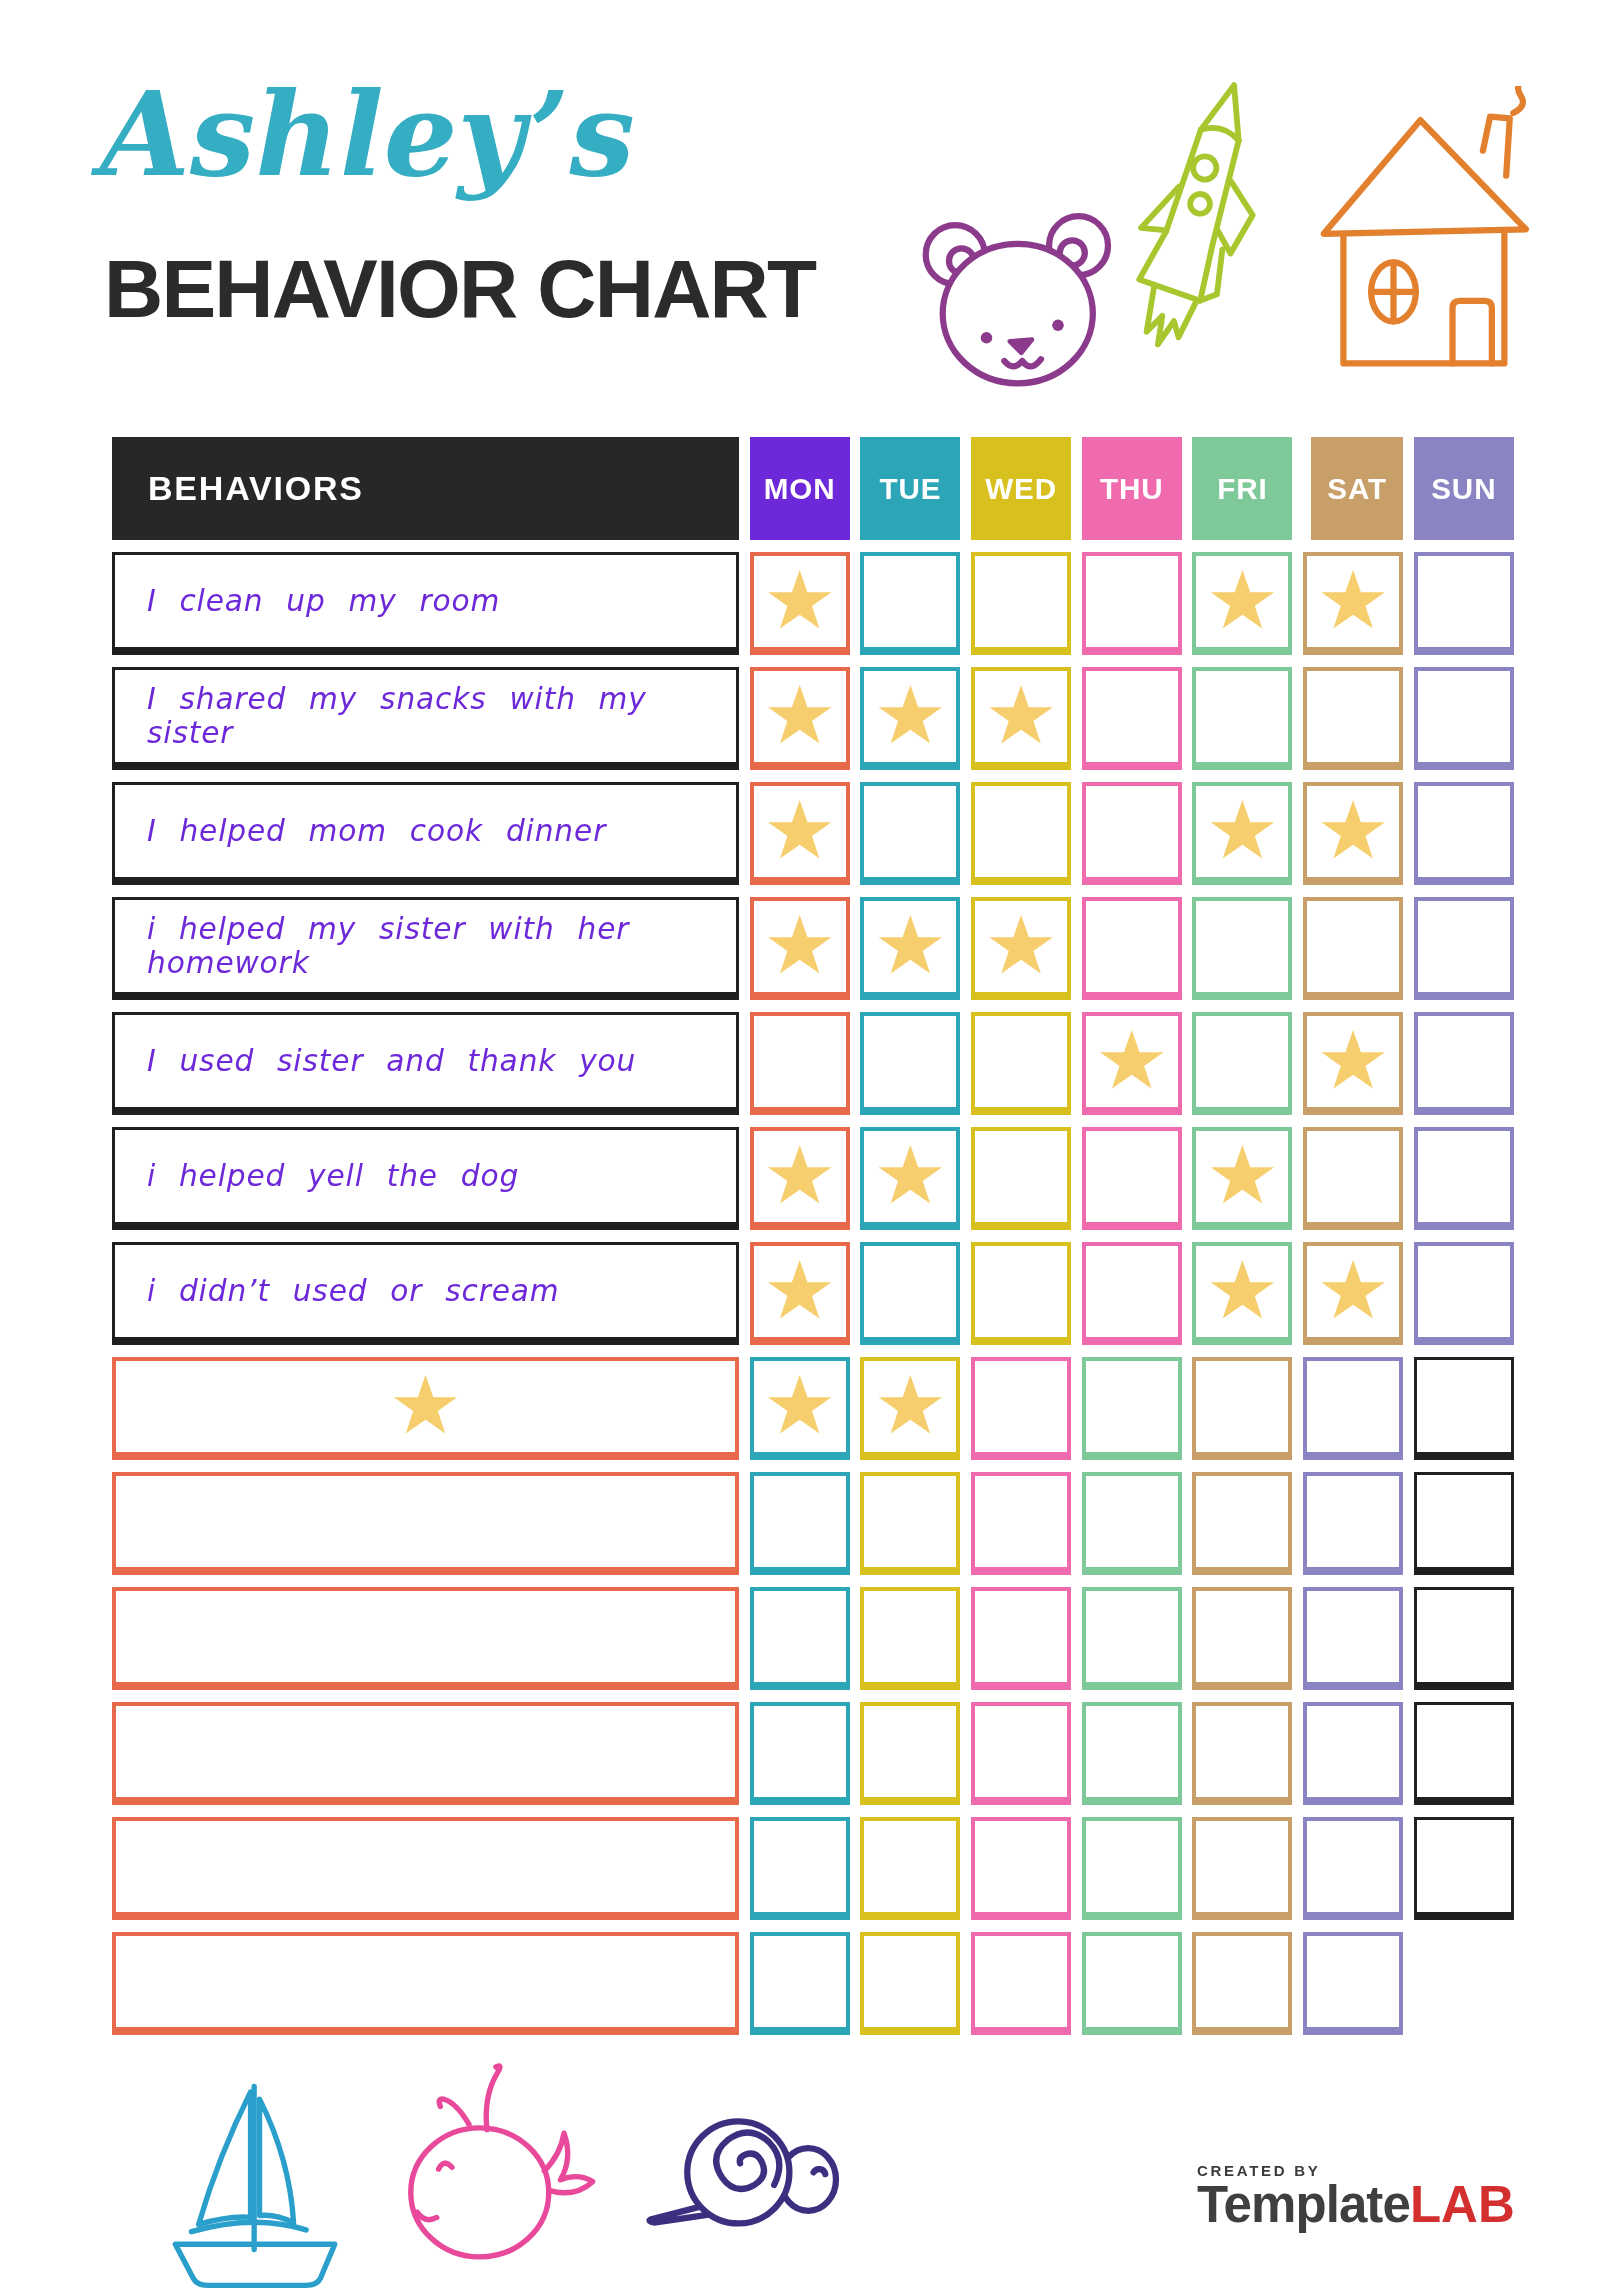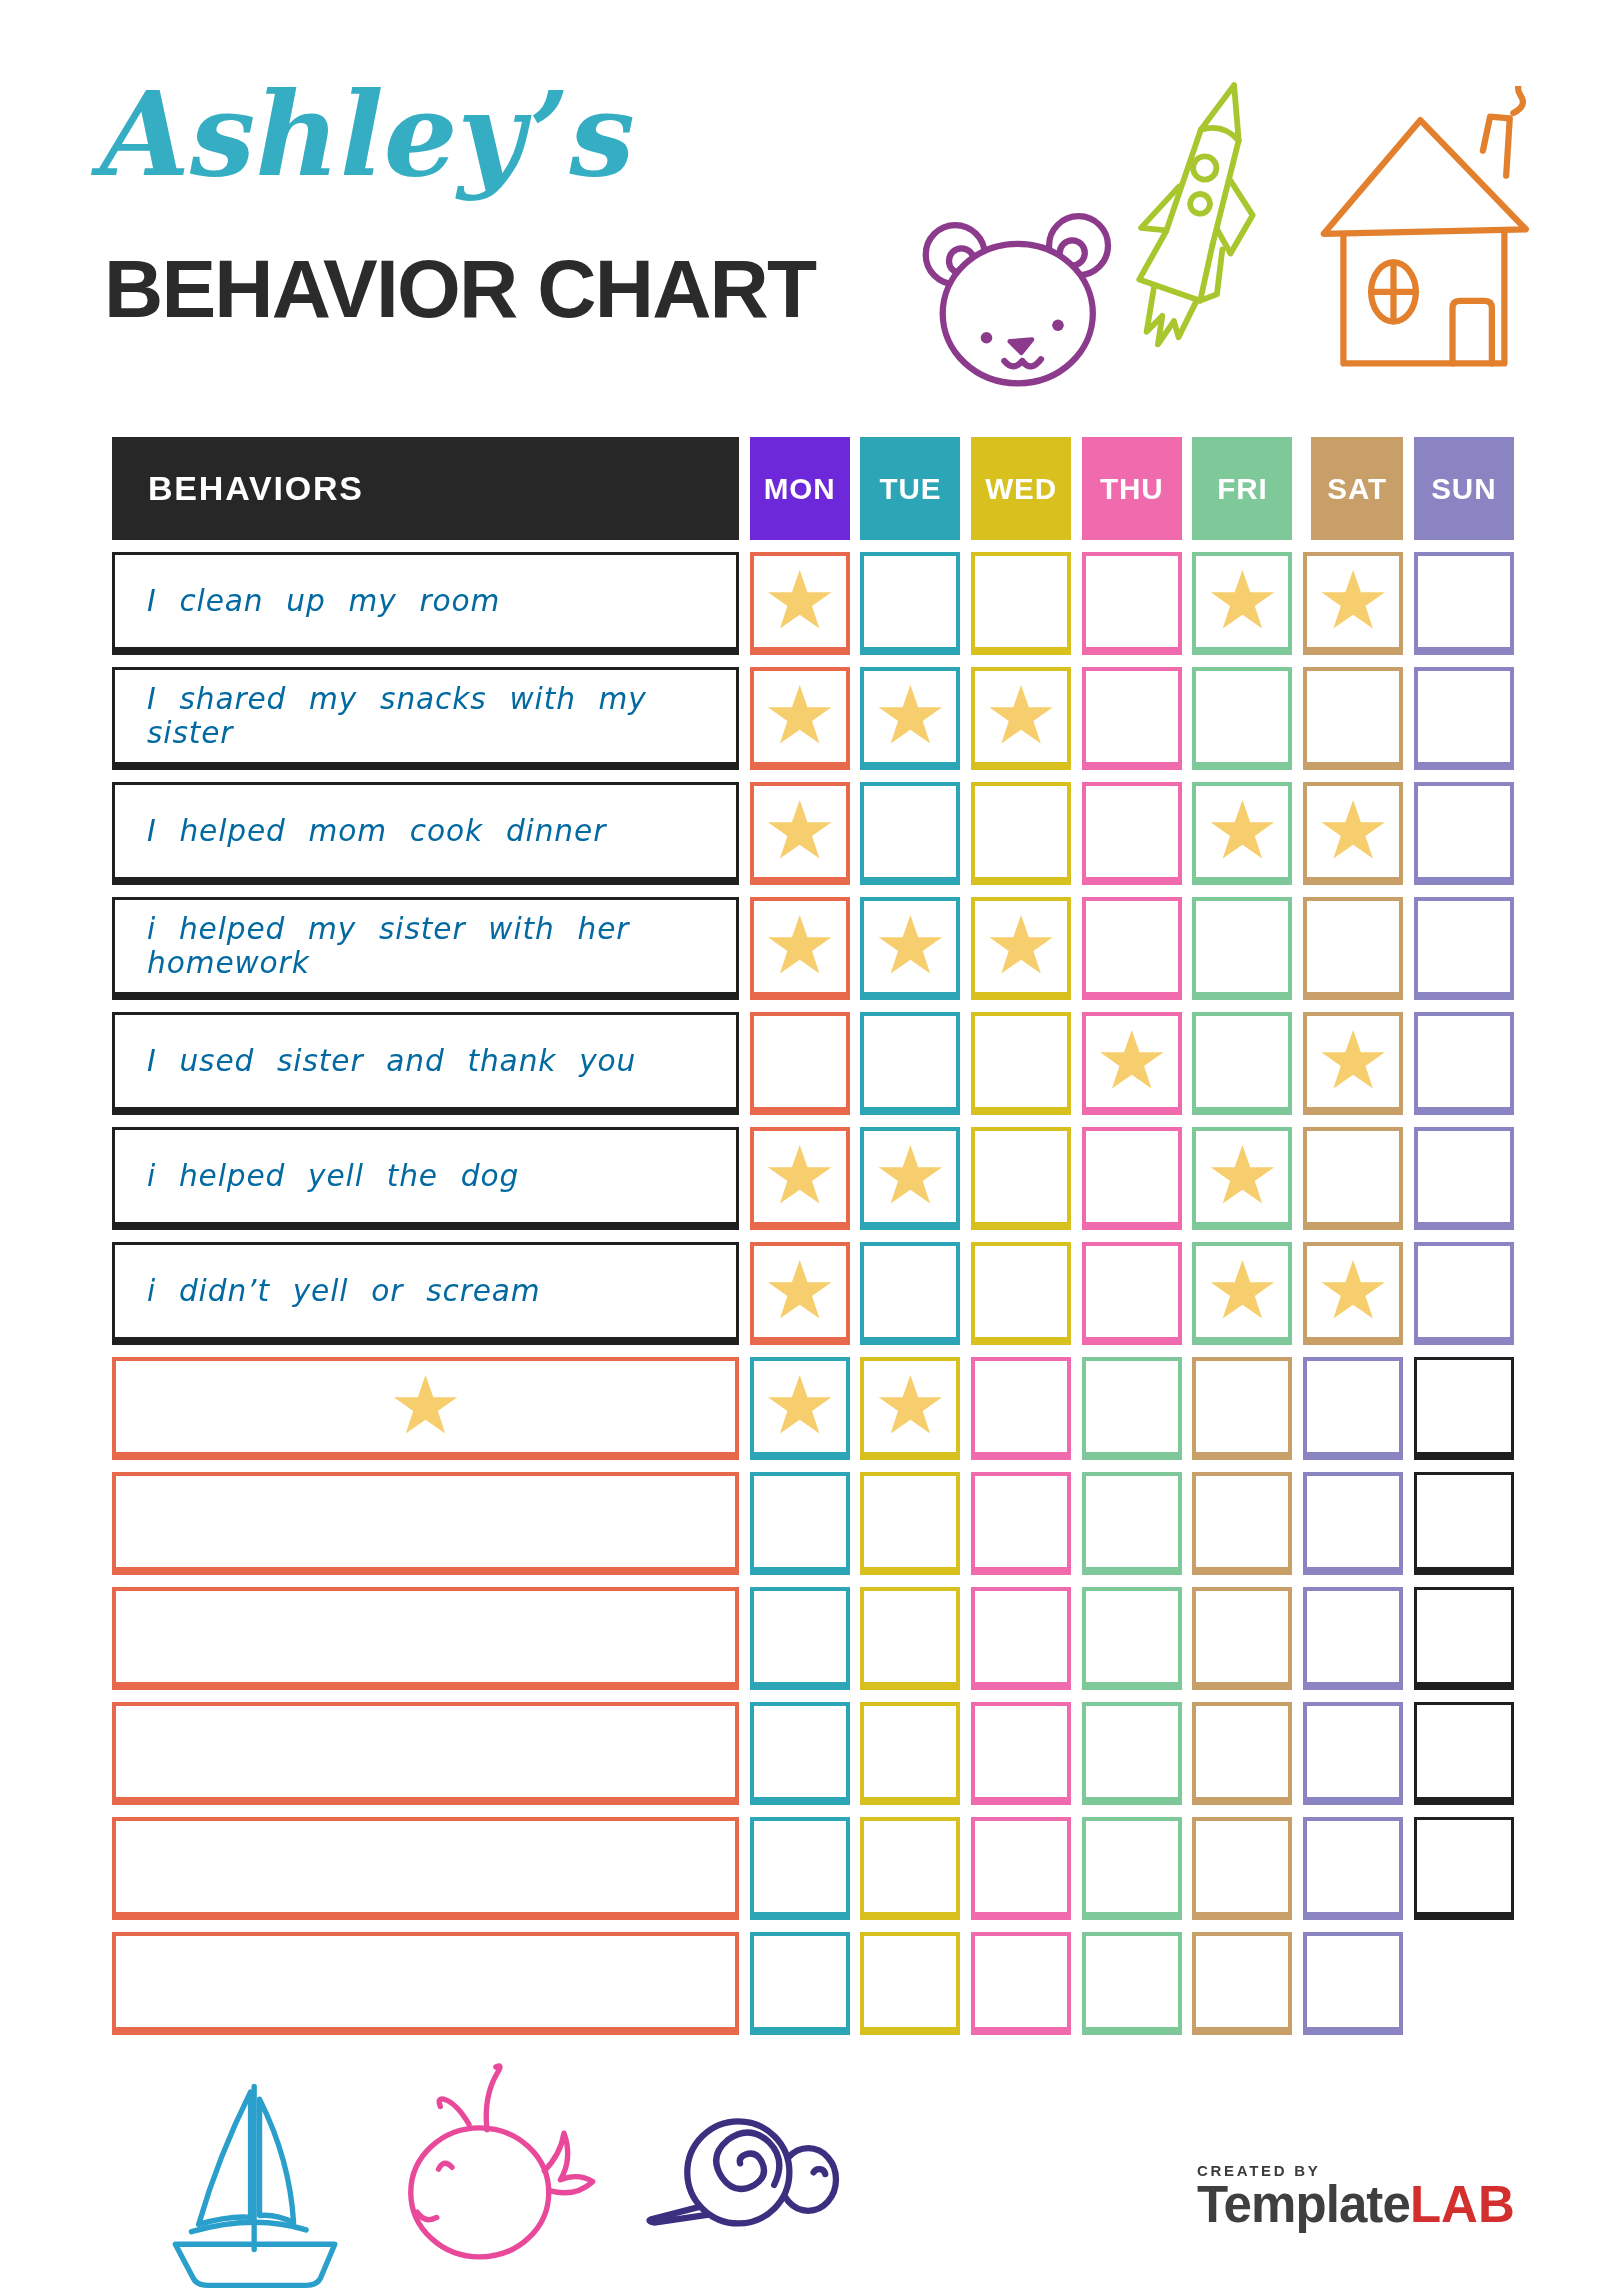--- a/index.html
+++ b/index.html
@@ -29,21 +29,21 @@
     display:flex;align-items:center;padding-left:36px;
   }
   .day-head{
     color:#fff;font-size:29.6px;font-weight:700;letter-spacing:0.9px;
     display:flex;align-items:center;justify-content:center;
   }
   .row-label{
     border:3.6px solid #1f1f1f;border-bottom-width:8px;box-sizing:border-box;
     background:#fff;display:flex;align-items:center;padding-left:32px;
     font-family:"DejaVu Sans",sans-serif;font-style:italic;
-    font-size:29.6px;letter-spacing:0.9px;word-spacing:12.5px;color:#0369a1;
+    font-size:29.6px;letter-spacing:0.9px;word-spacing:12.5px;color:#6d28d9;
   }
   .day-cell{
     border:4.5px solid;border-bottom-width:8px;box-sizing:border-box;background:#fff;
     display:flex;align-items:center;justify-content:center;
   }
   .star{
     display:block;width:66px;height:63px;
     clip-path:polygon(50% 0%,61.8% 35.3%,98.1% 35.3%,68.7% 57.1%,79.9% 92.7%,50% 70.9%,20.1% 92.7%,31.3% 57.1%,1.9% 35.3%,38.2% 35.3%);
   }
   
@@ -203,21 +203,21 @@
       <span class="star" style="background: rgb(246, 206, 109);"></span>
     </div>
     <div class="day-cell" style="border-color: rgb(216, 193, 31);"></div>
     <div class="day-cell" style="border-color: rgb(239, 107, 173);"></div>
     <div class="day-cell" style="border-color: rgb(127, 200, 154);">
       <span class="star" style="background: rgb(246, 206, 109);"></span>
     </div>
     <div class="day-cell" style="border-color: rgb(200, 158, 105);"></div>
     <div class="day-cell" style="border-color: rgb(138, 133, 194);"></div>
     <div class="row-label">
-      <span>i didn’t yell or scream</span>
+      <span>i didn’t used or scream</span>
     </div>
     <div class="day-cell" style="border-color: rgb(231, 104, 75);">
       <span class="star" style="background: rgb(246, 206, 109);"></span>
     </div>
     <div class="day-cell" style="border-color: rgb(44, 166, 182);"></div>
     <div class="day-cell" style="border-color: rgb(216, 193, 31);"></div>
     <div class="day-cell" style="border-color: rgb(239, 107, 173);"></div>
     <div class="day-cell" style="border-color: rgb(127, 200, 154);">
       <span class="star" style="background: rgb(246, 206, 109);"></span>
     </div>

